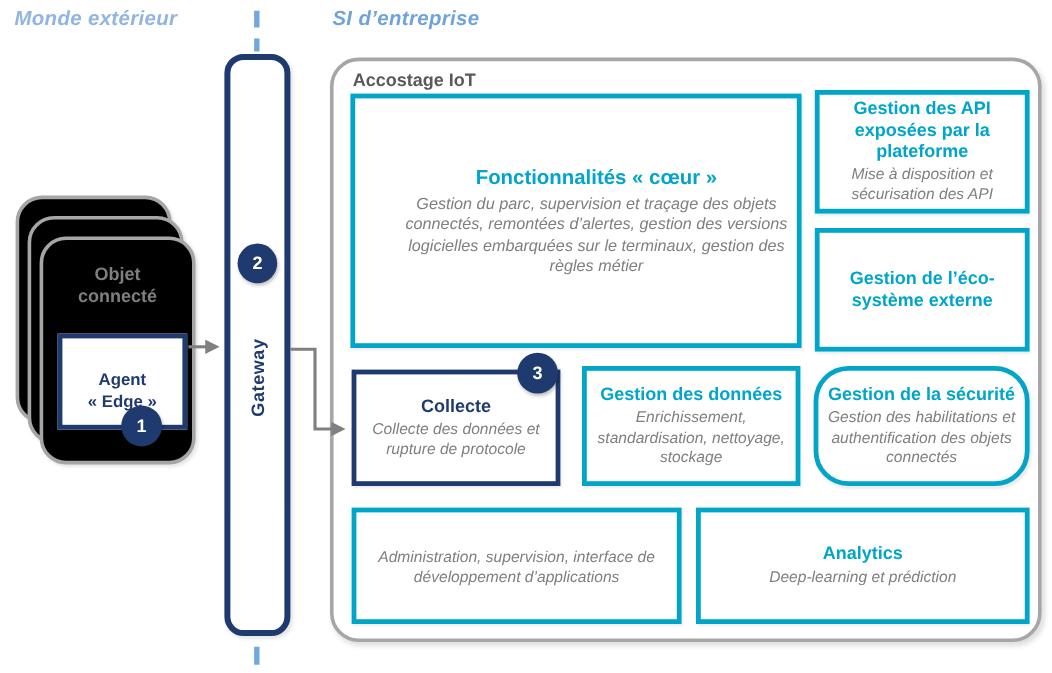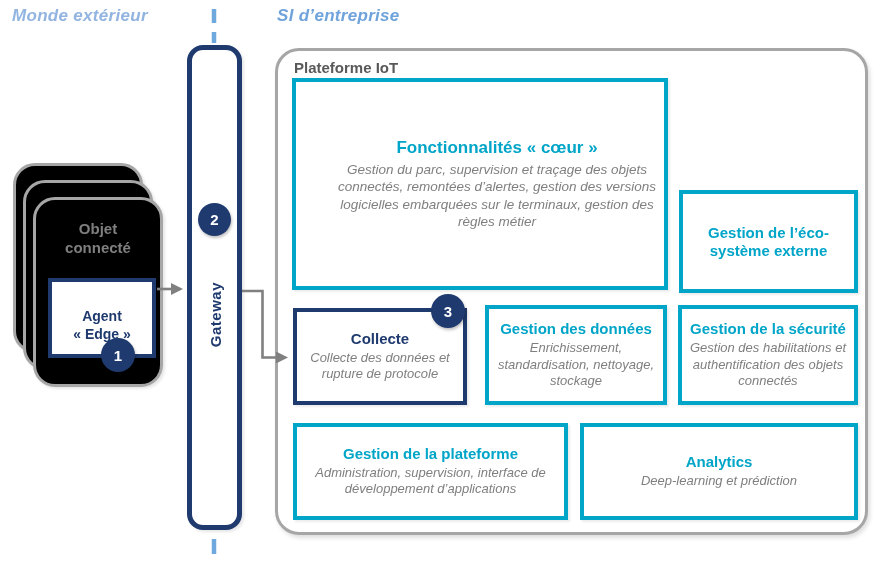--- a/index.html
+++ b/index.html
@@ -71,43 +71,47 @@
   .fbox-title{color:#00A5C8;font-weight:bold;font-size:15px;line-height:1.18;}
   .fbox-desc{color:#7F7F7F;font-style:italic;font-size:13px;line-height:1.28;margin-top:2px;}
   .box-core{left:292px;top:78px;width:376px;height:212px;padding-left:41px;}
   .box-core .fbox-title{font-size:17px;}
   .box-core .fbox-desc{font-size:13.5px;margin-top:3px;}
   .box-api{left:679px;top:75px;width:179px;height:103px;}
   .box-eco{left:679px;top:190px;width:179px;height:103px;}
   .box-ingestion{left:293px;top:308px;width:174px;height:97px;border:4.5px solid #1F3A6E;}
   .box-ingestion .fbox-title{color:#1F3A6E;}
   .box-data{left:485px;top:305px;width:182px;height:100px;}
-  .box-security{left:678px;top:305px;width:180px;height:100px;padding:4px 4px;}
+  .box-security{left:678px;top:305px;width:180px;height:100px;padding:4px 4px;border-radius:29px;}
   .box-mgmt{left:293px;top:423px;width:275px;height:97px;}
   .box-analytics{left:580px;top:423px;width:278px;height:97px;}
   
   .overlay{position:absolute;left:0;top:0;width:877px;height:561px;z-index:5;pointer-events:none;}
 </style>
 </head>
 <body>
 
 <div class="canvas">
 
   <div class="hdr hdr-outside">Monde extérieur</div>
   <div class="hdr hdr-si">SI d’entreprise</div>
 
   <div class="platform">
-    <div class="platform-label">Plateforme IoT</div>
+    <div class="platform-label">Accostage IoT</div>
   </div>
 
   <div class="fbox box-core">
     <div class="fbox-title">Fonctionnalités « cœur »</div>
     <div class="fbox-desc">Gestion du parc, supervision et traçage des objets connectés, remontées d’alertes, gestion des versions logicielles embarquées sur le terminaux, gestion des règles métier</div>
   </div>
 
+  <div class="fbox box-api">
+    <div class="fbox-title">Gestion des API exposées par la plateforme</div>
+    <div class="fbox-desc">Mise à disposition et sécurisation des API</div>
+  </div>
 
   <div class="fbox box-eco">
     <div class="fbox-title">Gestion de l’éco-système externe</div>
   </div>
 
   <div class="fbox box-ingestion">
     <div class="fbox-title">Collecte</div>
     <div class="fbox-desc">Collecte des données et rupture de protocole</div>
   </div>
 
@@ -115,21 +119,20 @@
     <div class="fbox-title">Gestion des données</div>
     <div class="fbox-desc">Enrichissement, standardisation, nettoyage, stockage</div>
   </div>
 
   <div class="fbox box-security">
     <div class="fbox-title">Gestion de la sécurité</div>
     <div class="fbox-desc">Gestion des habilitations et authentification des objets connectés</div>
   </div>
 
   <div class="fbox box-mgmt">
-    <div class="fbox-title">Gestion de la plateforme</div>
     <div class="fbox-desc">Administration, supervision, interface de développement d’applications</div>
   </div>
 
   <div class="fbox box-analytics">
     <div class="fbox-title">Analytics</div>
     <div class="fbox-desc">Deep-learning et prédiction</div>
   </div>
 
   <div class="card card3"></div>
   <div class="card card2"></div>

